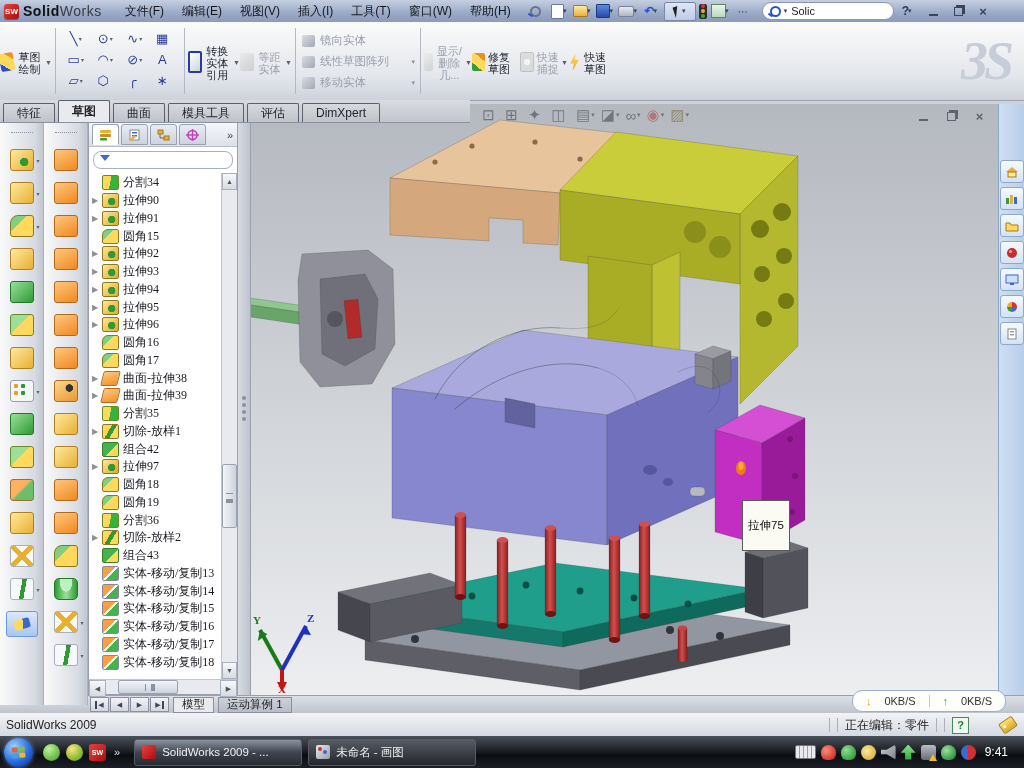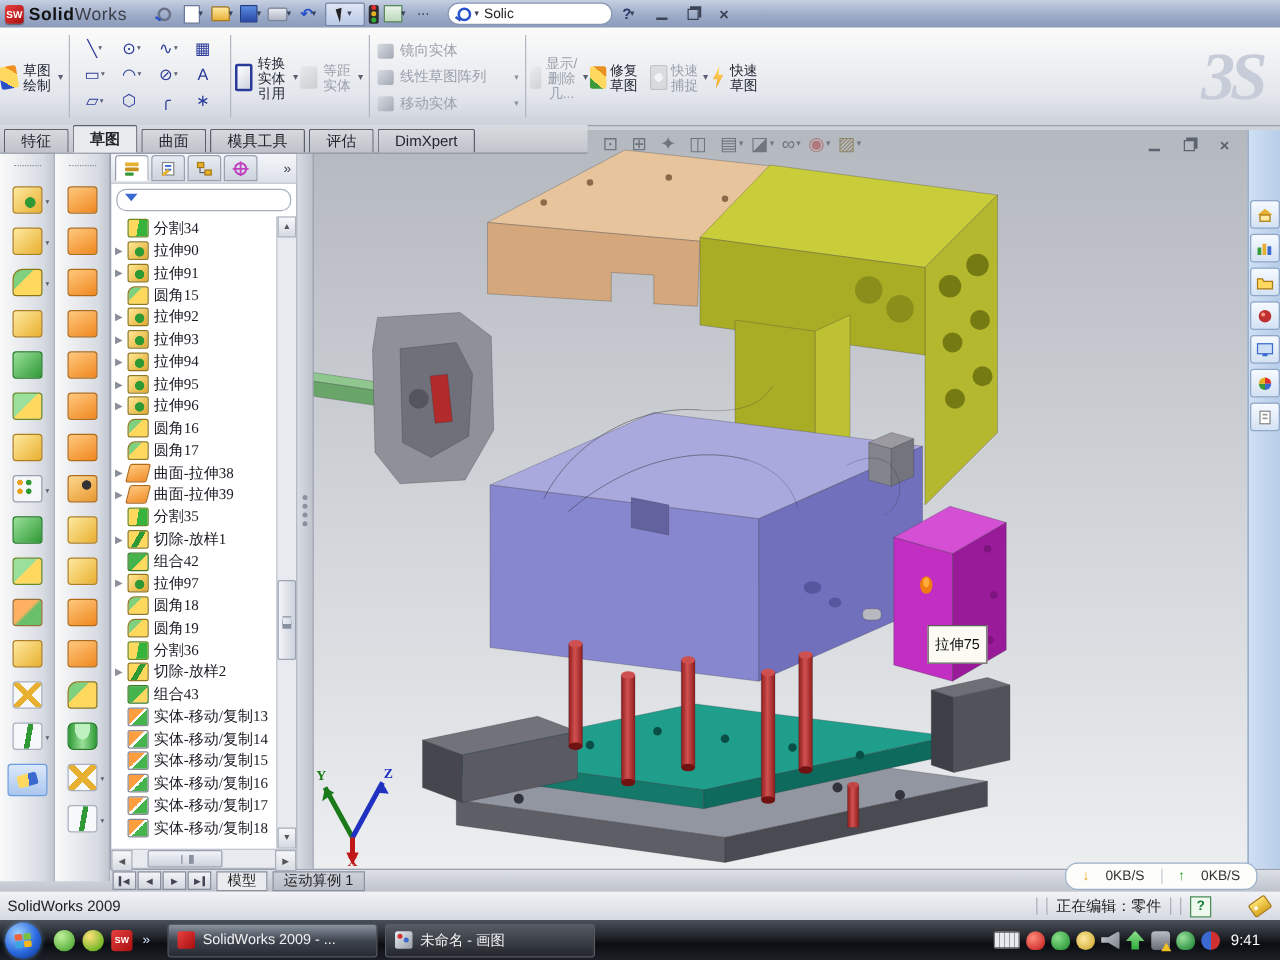--- a/index.html
+++ b/index.html
@@ -89,21 +89,21 @@
   .hud{position:absolute;left:232px;top:2px;display:flex;align-items:center;gap:6px;opacity:.62;z-index:6;}
   .hudi{color:#474c56;font-size:15px;display:flex;align-items:center;}
   .hudi .arr{font-size:7px;margin-left:1px;color:#474c56;}
   .hudi.col1{color:#b05050;}
   .hudi.col2{color:#7a6a30;}
   .vp-winbtns{position:absolute;right:8px;top:4px;display:flex;gap:7px;z-index:6;}
   .vp-winbtns .wb{color:#5c646f;}
   .vp-winbtns .wb-min i{border-color:#5c646f;}
   .vp-winbtns .wb-res i{border-color:#5c646f;box-shadow:2px -2px 0 0 #5c646f;}
   .tooltip{position:absolute;left:492px;top:396px;background:#fbfbf4;border:1px solid #5c5c5c;
-    padding:7px 5px;font-size:11.5px;color:#111;z-index:7;}
+    padding:17px 5px;font-size:11.5px;color:#111;z-index:7;}
   .triad{position:absolute;left:2px;top:508px;z-index:6;}
   .triad text{font-family:"Liberation Serif",serif;font-size:11px;font-weight:bold;}
   
   .ltbars{position:absolute;left:0;top:122px;width:88px;height:573px;display:flex;z-index:4;}
   .ltcol{width:43px;height:100%;background:linear-gradient(90deg,#fafafa,#d7dbe2 80%,#c2c7d0);
     border-right:1px solid #aab0bc;display:flex;flex-direction:column;align-items:center;padding-top:10px;gap:11px;}
   .grip{width:22px;height:3px;border-top:1px dotted #8a92a2;margin-bottom:2px;}
   .lt{width:22px;height:20px;border-radius:3px;position:relative;flex:none;cursor:default;}
   .lt .arr{position:absolute;right:-7px;top:7px;font-size:6px;color:#5a6074;}
   .lt-y{background:linear-gradient(135deg,#ffe9a0,#e8b030);border:1px solid #b08020;}
@@ -228,20 +228,30 @@
   .clock{color:#fff;font-size:12px;margin:0 8px 0 4px;}
 </style>
 </head>
 <body>
 
 <div class="screen">
 
   <div class="titlebar">
     <div class="swlogo">SW</div>
     <div class="brand"><b>Solid</b><span>Works</span></div>
+    <div class="menubar">
+
+    <span class="menu">文件(F)</span>
+        <span class="menu">编辑(E)</span>
+        <span class="menu">视图(V)</span>
+        <span class="menu">插入(I)</span>
+        <span class="menu">工具(T)</span>
+        <span class="menu">窗口(W)</span>
+        <span class="menu">帮助(H)</span>
+      </div>
     <div class="tb-icons">
       <span class="tbi">
           <span class="mag" style="border-color:#6a7288"></span>
         </span>
       <span class="tbi">
           <span class="doc-gl"></span>
           <span class="mini-arr">▾</span>
         </span>
       <span class="tbi">
           <span class="open-gl"></span>

